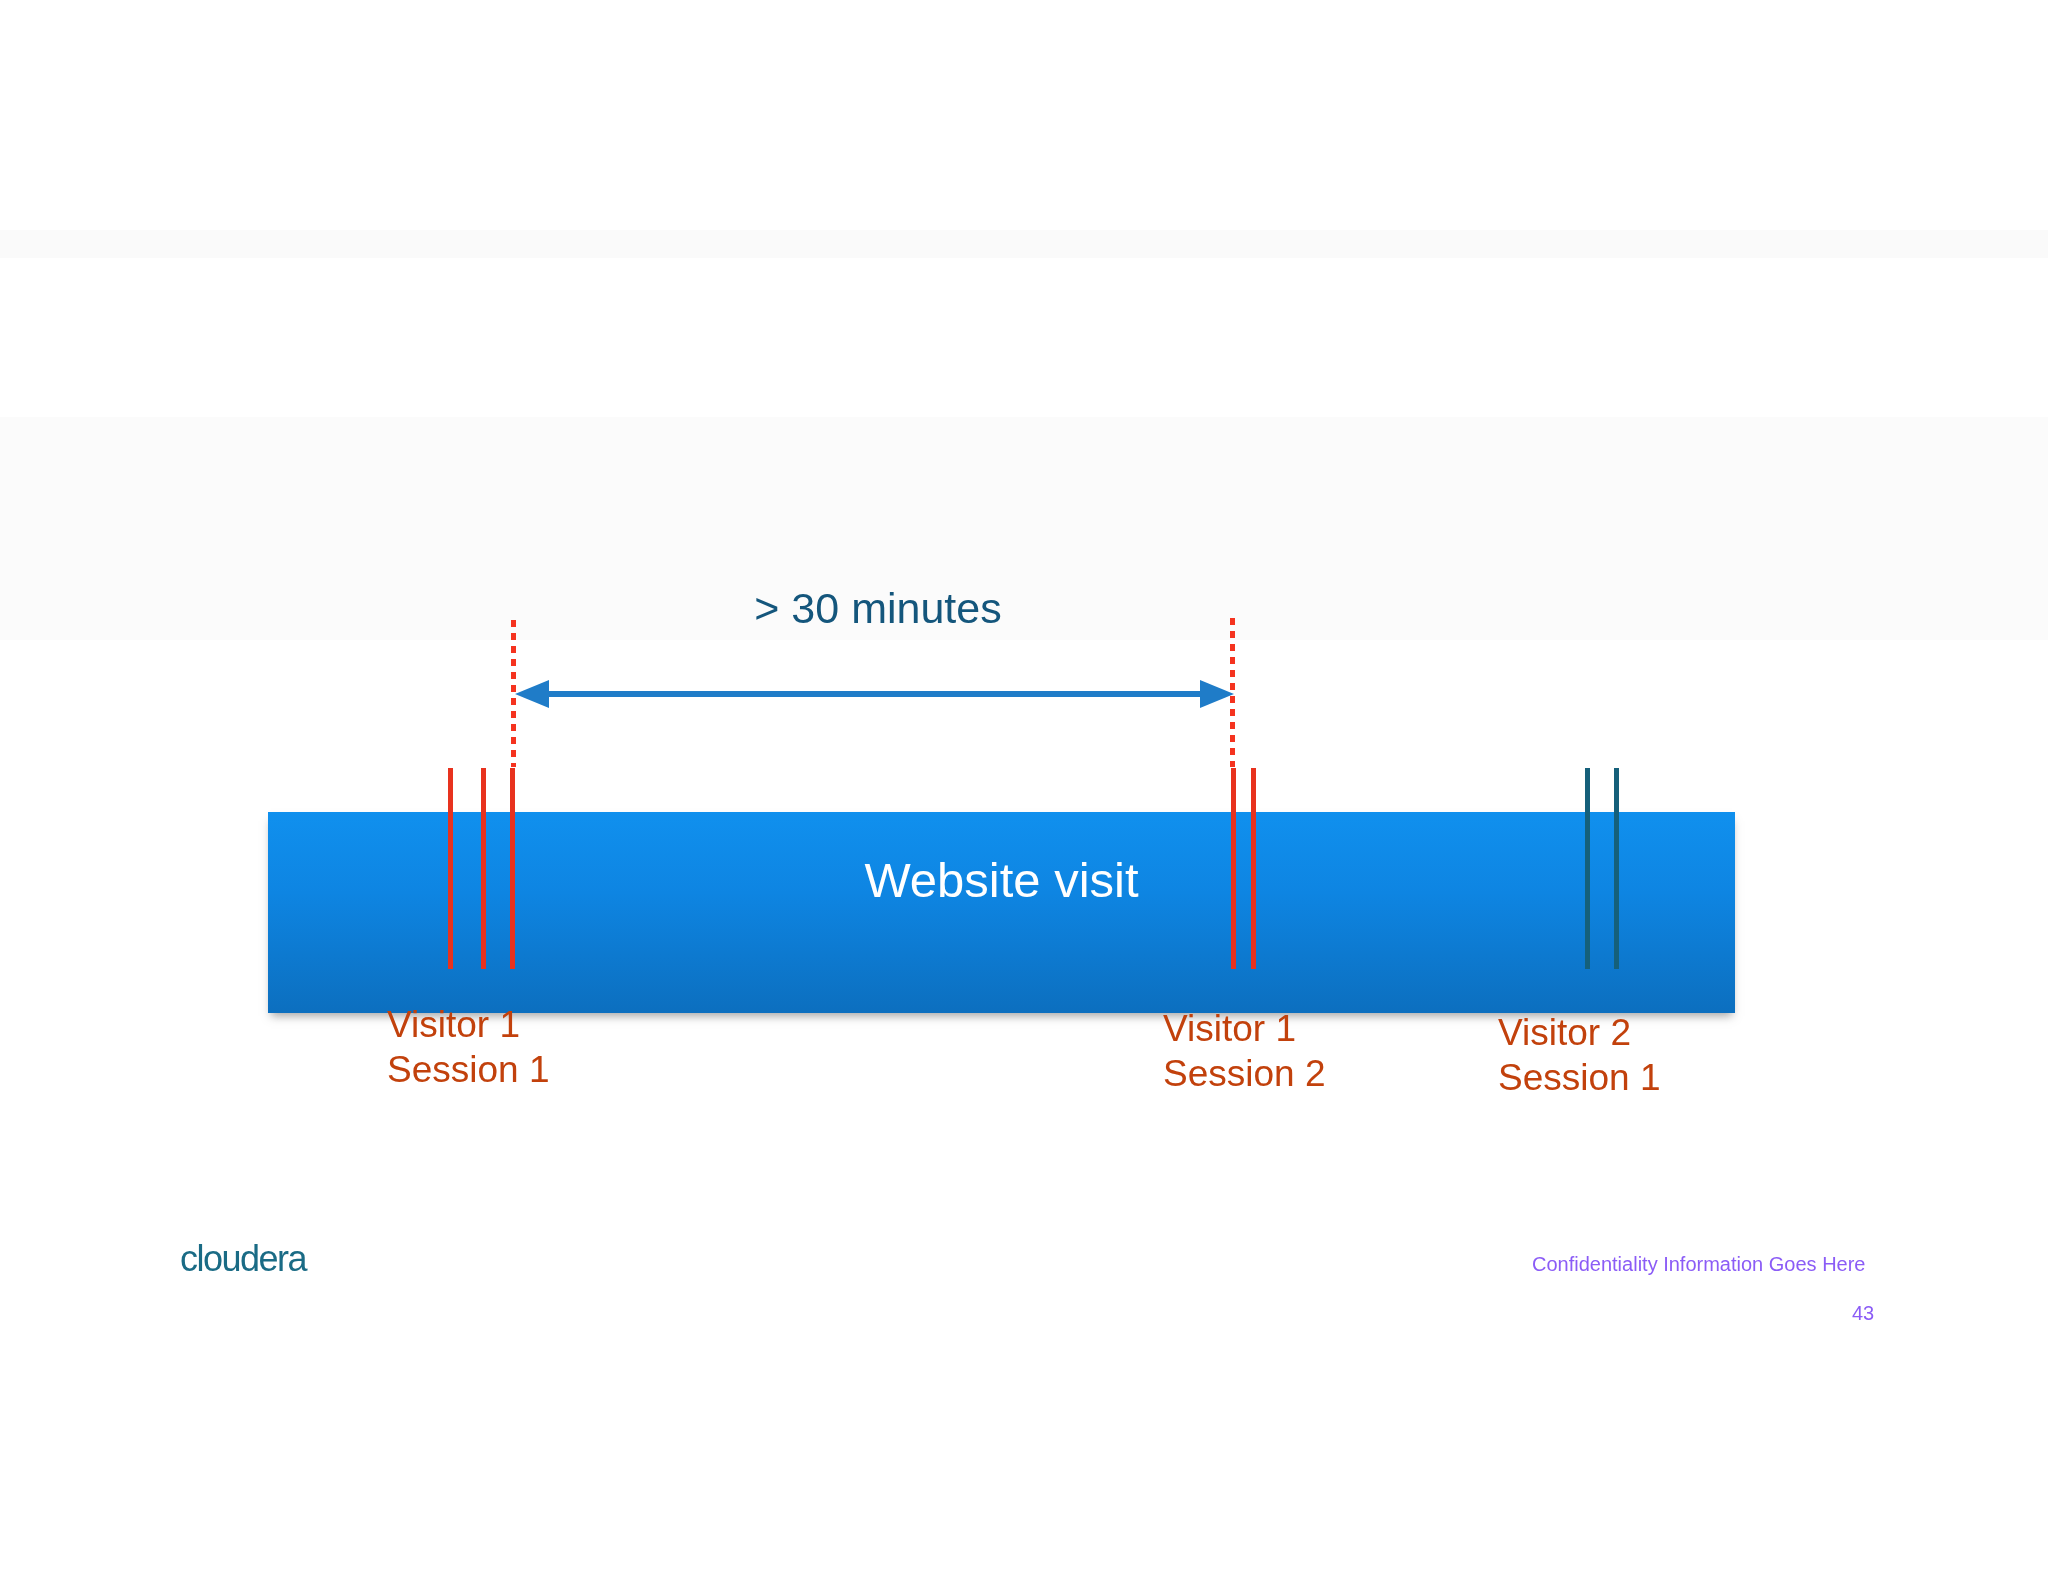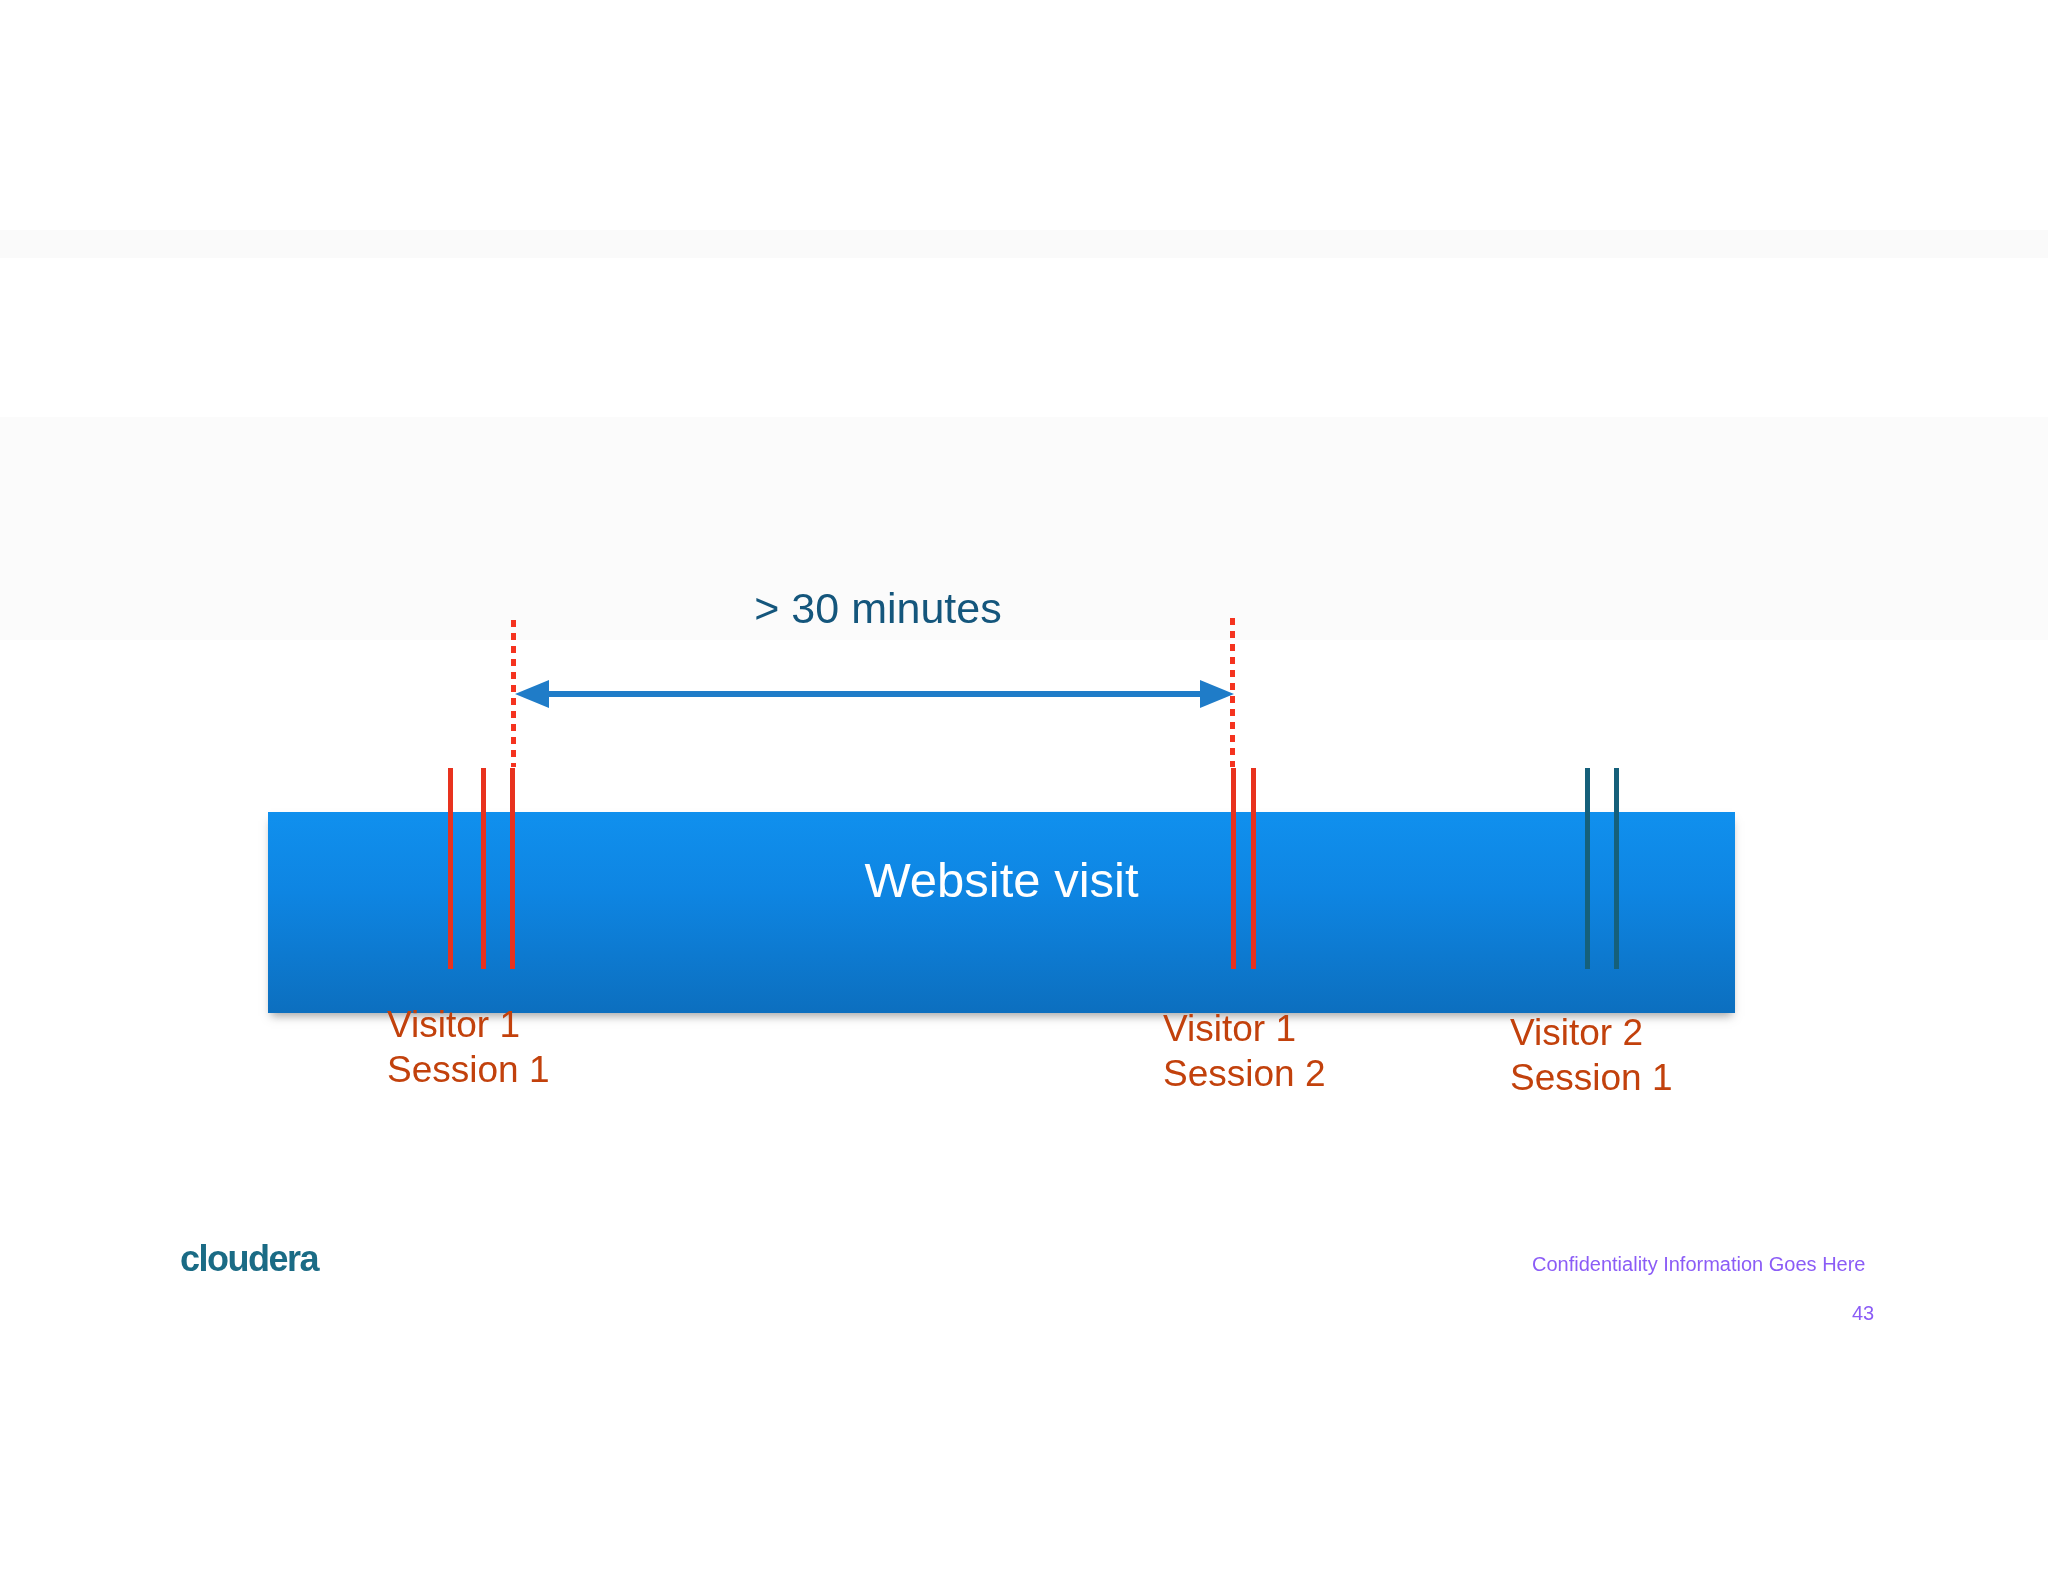--- a/index.html
+++ b/index.html
@@ -57,25 +57,25 @@
   .sl-6{left:1585px;}
   .sl-7{left:1614px;}
 
   .marker-label{
     position:absolute;
     font-size:37px;line-height:45px;color:#c2410c;
     white-space:nowrap;
   }
   .ml-1{left:387px;top:1002px;}
   .ml-2{left:1163px;top:1006px;}
-  .ml-3{left:1498px;top:1010px;margin-left:12px;}
+  .ml-3{left:1498px;top:1010px;}
 
   .logo{
     position:absolute;left:180px;top:1238px;
-    font-size:36px;font-weight:700;letter-spacing:-1.5px;
+    font-size:36px;font-weight:400;letter-spacing:-1.5px;
     color:#1A6B85;
   }
   .footer-note{
     position:absolute;left:1532px;top:1253px;
     font-size:20px;color:#8b5cf6;white-space:nowrap;
   }
   .page-number{
     position:absolute;left:1852px;top:1282px;
     font-size:20px;color:#8b5cf6;margin-top:20px;
   }

